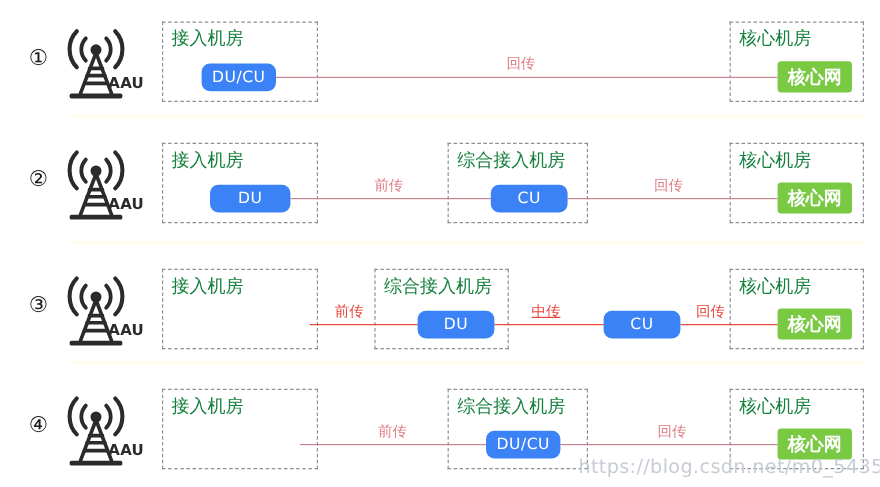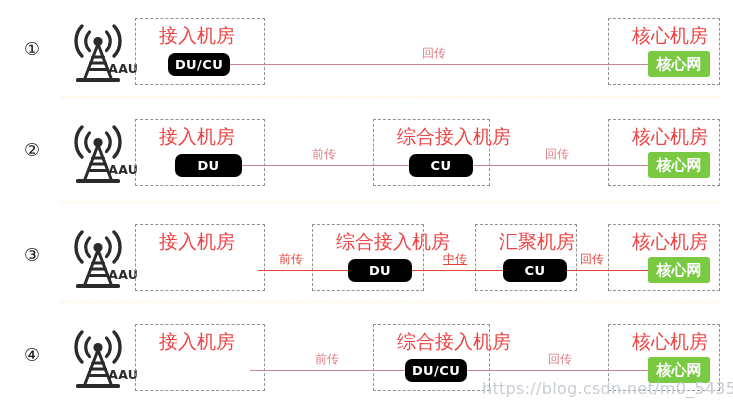--- a/index.html
+++ b/index.html
@@ -49,21 +49,21 @@
     height: 28px;
     line-height: 26px;
     text-align: center;
     font-size: 18px;
     color: #1b1b1b;
   }
 
   
   .aau {
     position: absolute;
-    left: 60px;
+    left: 42px;
     top: 14px;
     width: 76px;
     height: 74px;
     text-decoration: underline;
   }
   .aau svg { display: block; }
   .aau-label {
     position: absolute;
     right: -2px;
     bottom: 12px;
@@ -77,41 +77,40 @@
   .room {
     position: absolute;
     border: 1px dashed #8d9199;
     box-sizing: border-box;
     background: transparent;
   }
   .room-title {
     position: absolute;
     left: 7px;
     top: 4px;
-    font-size: 19px;
-    color: #ef4444;
+    font-size: 15px;
+    color: #15803d;
     white-space: nowrap;
-    margin-left: 16px;
   }
 
   
   .chip {
     position: absolute;
     box-sizing: border-box;
     display: flex;
     align-items: center;
     justify-content: center;
     color: #ffffff;
     white-space: nowrap;
   }
   .chip-orange {
-    background: #000000;
+    background: #3b82f6;
     border-radius: 7px;
     font-size: 13px;
-    font-weight: 700;
+    font-weight: 400;
     letter-spacing: .4px;
     height: 23px;
   }
   .chip-green {
     background: #7ac943;
     border-radius: 3px;
     font-size: 15px;
     font-weight: 700;
     height: 26px;
   }
@@ -247,23 +246,20 @@
     </g>
     <rect x="16" y="64" width="44" height="4" rx="1.6" fill="#2b2b2b"></rect>
   </svg>
         <span class="aau-label">AAU</span>
       </div>
       <div class="room" style="left: 135px; width: 130px; top: 18px; height: 67px;">
         <div class="room-title">接入机房</div>
       </div>
       <div class="room" style="left: 312px; width: 112px; top: 18px; height: 67px;">
         <div class="room-title">综合接入机房</div>
-      </div>
-      <div class="room" style="left: 475px; width: 102px; top: 18px; height: 67px;">
-        <div class="room-title">汇聚机房</div>
       </div>
       <div class="room" style="left: 608px; width: 112px; top: 18px; height: 67px;">
         <div class="room-title">核心机房</div>
       </div>
       <div class="wire sharp" style="left: 258px; width: 90px; top: 64px;"></div>
       <div class="wire sharp" style="left: 412px; width: 91px; top: 64px;"></div>
       <div class="wire sharp" style="left: 567px; width: 81px; top: 64px;"></div>
       <div class="wire-label sharp" style="left: 291px; top: 45px;">前传</div>
       <div class="wire-label sharp" style="left: 455px; top: 45px; text-decoration: underline;">中传</div>
       <div class="wire-label sharp" style="left: 592px; top: 45px;">回传</div>

